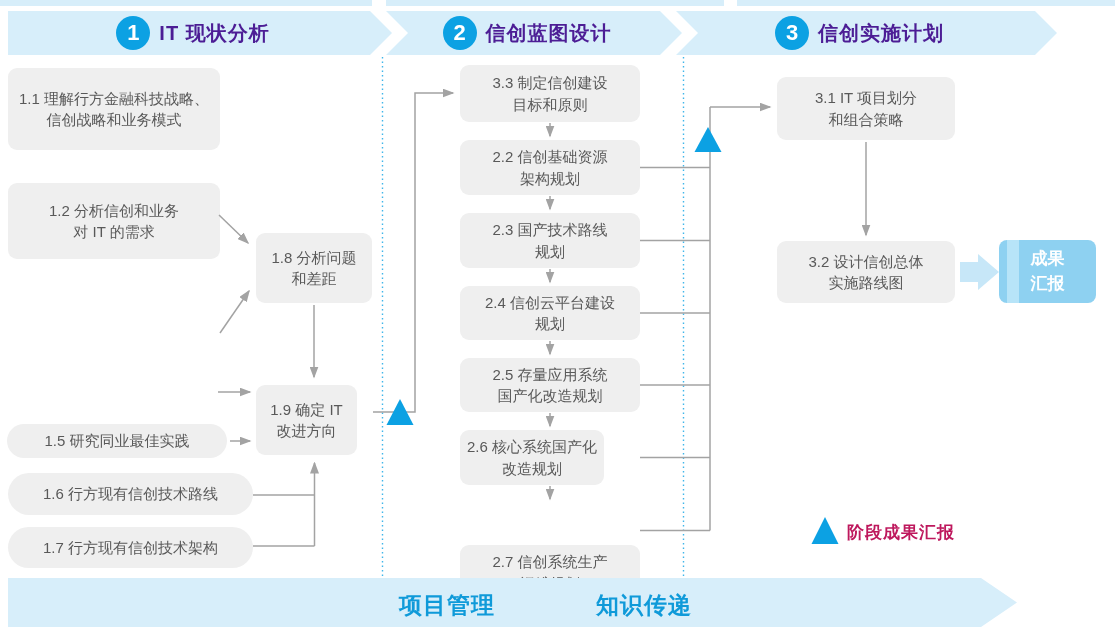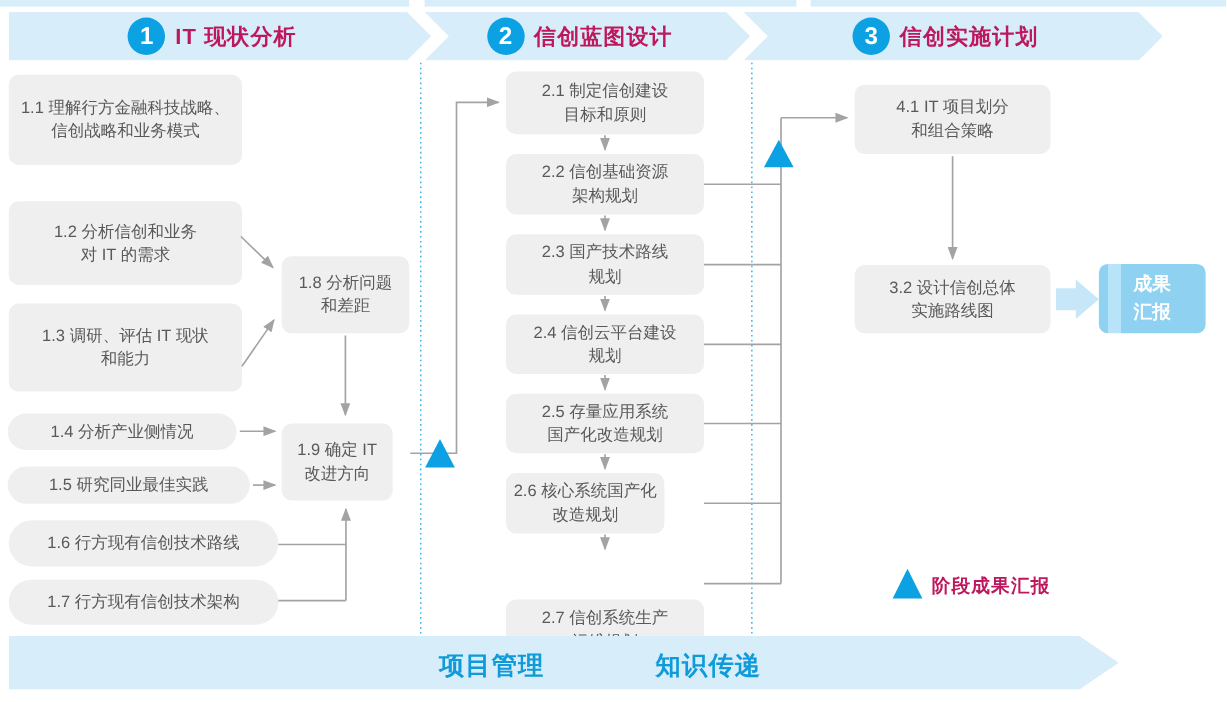--- a/index.html
+++ b/index.html
@@ -13,21 +13,21 @@
     position:absolute;top:11px;height:44px;background:#d7eefa;
     display:flex;align-items:center;justify-content:center;gap:9px;
   }
   .banner.first{clip-path:polygon(0 0,calc(100% - 22px) 0,100% 50%,calc(100% - 22px) 100%,0 100%);}
   .banner.mid{clip-path:polygon(0 0,calc(100% - 22px) 0,100% 50%,calc(100% - 22px) 100%,0 100%,22px 50%);}
   .phase-circle{
     width:34px;height:34px;border-radius:50%;background:#0ca1e3;color:#fff;
     font-weight:bold;font-size:22px;display:flex;align-items:center;justify-content:center;
     flex:0 0 auto;
   }
-  .banner .title{color:#be185d;font-weight:bold;font-size:20px;letter-spacing:1px;white-space:nowrap;padding-right:14px;}
+  .banner .title{color:#4c1d95;font-weight:bold;font-size:20px;letter-spacing:1px;white-space:nowrap;padding-right:14px;}
   
   .gbox{
     position:absolute;background:#efefef;border-radius:9px;color:#595959;
     font-size:15px;line-height:1.42;display:flex;align-items:center;justify-content:center;
     text-align:center;white-space:pre-line;
   }
   .pill{border-radius:22px;white-space:nowrap;}
   
   .result-box{
     position:absolute;left:999px;top:240px;width:97px;height:63px;border-radius:8px;
@@ -63,47 +63,44 @@
   </div>
   <div class="banner mid" style="left:676px;width:381px;">
     <span class="phase-circle">3</span>
     <span class="title">信创实施计划</span>
   </div>
 
   <div class="gbox" style="left:8px;top:68px;width:212px;height:82px;">1.1 理解行方金融科技战略、
 信创战略和业务模式</div>
   <div class="gbox" style="left:8px;top:183px;width:212px;height:76px;">1.2 分析信创和业务
 对 IT 的需求</div>
-  <div class="gbox" style="left:8px;top:276px;width:212px;height:80px;">1.3 调研、评估 IT 现状
-和能力</div>
-  <div class="gbox pill" style="left:7px;top:376px;width:208px;height:33px;">1.4 分析产业侧情况</div>
   <div class="gbox pill" style="left:7px;top:424px;width:220px;height:34px;">1.5 研究同业最佳实践</div>
   <div class="gbox pill" style="left:8px;top:473px;width:245px;height:42px;">1.6 行方现有信创技术路线</div>
   <div class="gbox pill" style="left:8px;top:527px;width:245px;height:41px;">1.7 行方现有信创技术架构</div>
   <div class="gbox" style="left:256px;top:233px;width:116px;height:70px;">1.8 分析问题
 和差距</div>
   <div class="gbox" style="left:256px;top:385px;width:101px;height:70px;">1.9 确定 IT
 改进方向</div>
 
-  <div class="gbox" style="left:460px;top:65px;width:180px;height:57px;">2.1 制定信创建设
+  <div class="gbox" style="left:460px;top:65px;width:180px;height:57px;">3.3 制定信创建设
 目标和原则</div>
   <div class="gbox" style="left:460px;top:140px;width:180px;height:55px;">2.2 信创基础资源
 架构规划</div>
   <div class="gbox" style="left:460px;top:213px;width:180px;height:55px;">2.3 国产技术路线
 规划</div>
   <div class="gbox" style="left:460px;top:286px;width:180px;height:54px;">2.4 信创云平台建设
 规划</div>
   <div class="gbox" style="left:460px;top:358px;width:180px;height:54px;">2.5 存量应用系统
 国产化改造规划</div>
   <div class="gbox" style="left:460px;top:430px;width:144px;height:55px;">2.6 核心系统国产化
 改造规划</div>
   <div class="gbox" style="left:460px;top:503px;width:180px;height:55px;margin-top:42px;">2.7 信创系统生产
 运维规划</div>
 
-  <div class="gbox" style="left:777px;top:77px;width:178px;height:63px;">4.1 IT 项目划分
+  <div class="gbox" style="left:777px;top:77px;width:178px;height:63px;">3.1 IT 项目划分
 和组合策略</div>
   <div class="gbox" style="left:777px;top:241px;width:178px;height:62px;">3.2 设计信创总体
 实施路线图</div>
   <div class="result-box">成果
 汇报</div>
 
   <svg class="overlay" width="1115" height="638" viewBox="0 0 1115 638">
     <defs>
       <marker id="arw" markerWidth="8" markerHeight="6" refX="7" refY="3" orient="auto">
         <path d="M0,0 L8,3 L0,6 Z" fill="#a3a3a3"></path>

